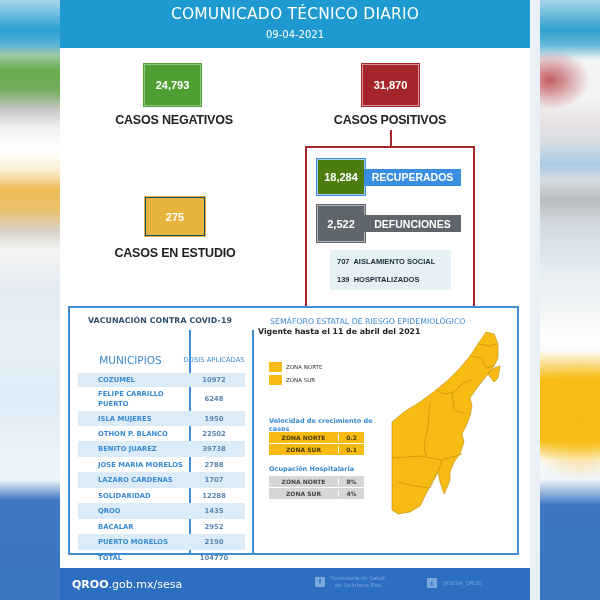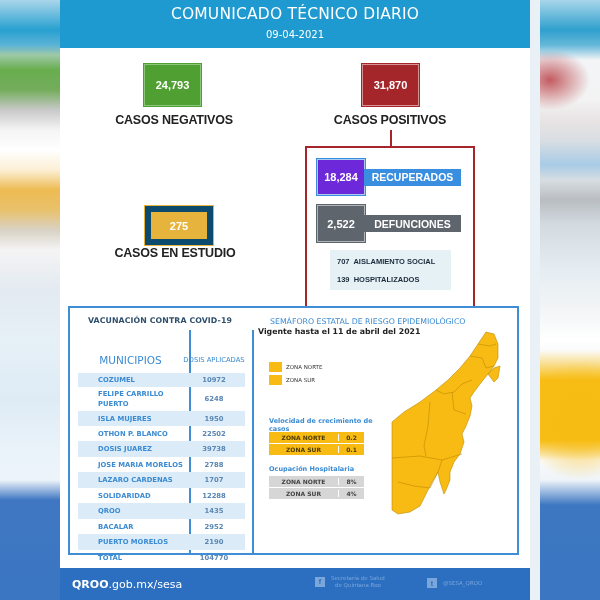--- a/index.html
+++ b/index.html
@@ -46,40 +46,40 @@
       color: #fff; font-family: "Liberation Sans", sans-serif; font-weight: bold; font-size: 11px;
     }
     .stat-label {
       position: absolute; font-family: "Liberation Sans", sans-serif; font-weight: bold;
       font-size: 12.5px; color: #222; letter-spacing: -0.2px; text-align: center;
     }
     .box-neg { left: 84px; top: 64px; width: 57px; height: 42px; background: #4f9f33; border: 1px solid #8cc67b; outline: 1px solid #4f9f33; }
     .lbl-neg { left: 55px; top: 113px; width: 118px; }
     .box-pos { left: 302px; top: 64px; width: 57px; height: 42px; background: #a4262a; border: 1px solid #d99294; outline: 1px solid #a4262a; }
     .lbl-pos { left: 268px; top: 113px; width: 124px; }
-    .box-est { left: 85px; top: 197px; width: 68px; height: 39px; background: #e6b43c; border: 6px solid #0c4a6e; outline: 1px solid #e6b43c; margin-top: 9px; }
+    .box-est { left: 85px; top: 197px; width: 60px; height: 39px; background: #e6b43c; border: 1px solid #0c4a6e; outline: 1px solid #e6b43c; }
     .lbl-est { left: 52px; top: 246px; width: 126px; }
 
     .pos-connector { position: absolute; left: 330px; top: 130px; width: 2px; height: 17px; background: #a4262a; }
     .pos-frame {
       position: absolute; left: 245px; top: 146px; width: 170px; height: 160px;
       border: 2px solid #a4262a; border-bottom: none;
     }
     .sub-stat { position: absolute; display: flex; align-items: center; }
     .sub-num {
       width: 48px; height: 36px; display: flex; align-items: center; justify-content: center;
       color: #fff; font-family: "Liberation Sans", sans-serif; font-weight: bold; font-size: 11px;
     }
     .sub-lbl {
       height: 17px; width: 97px; display: flex; align-items: center; justify-content: center;
       color: #fff; font-family: "Liberation Sans", sans-serif; font-weight: bold; font-size: 10.5px;
       margin-left: -1px;
     }
     .rec { left: 257px; top: 159px; }
-    .rec .sub-num { background: #6d28d9; border: 1px solid #a9cdf1; outline: 1px solid #3a8ee0; }
+    .rec .sub-num { background: #4d7c0f; border: 1px solid #a9cdf1; outline: 1px solid #3a8ee0; }
     .rec .sub-lbl { background: #3a8ee0; }
     .def { left: 257px; top: 205px; }
     .def .sub-num { background: #5f656c; border: 1px solid #b0b4b8; outline: 1px solid #5f656c; width: 48px; height: 37px; }
     .def .sub-lbl { background: #5f656c; }
     .info-box {
       position: absolute; left: 270px; top: 250px; width: 121px; height: 40px;
       background: #e6f1f6; font-family: "Liberation Sans", sans-serif; font-weight: bold;
       font-size: 7.5px; color: #1b2a3a; padding: 7px 0 0 7px;
     }
     .info-box div { height: 18px; }
@@ -197,21 +197,21 @@
     </div>
     <div class="vac-row alt" style="height:15px">
       <div class="c-mun">ISLA MUJERES</div>
       <div class="c-dos">1950</div>
     </div>
     <div class="vac-row" style="height:15px">
       <div class="c-mun">OTHON P. BLANCO</div>
       <div class="c-dos">22502</div>
     </div>
     <div class="vac-row alt" style="height:16px">
-      <div class="c-mun">DOSIS JUAREZ</div>
+      <div class="c-mun">BENITO JUAREZ</div>
       <div class="c-dos">39738</div>
     </div>
     <div class="vac-row" style="height:15px">
       <div class="c-mun">JOSE MARIA MORELOS</div>
       <div class="c-dos">2788</div>
     </div>
     <div class="vac-row alt" style="height:16px">
       <div class="c-mun">LAZARO CARDENAS</div>
       <div class="c-dos">1707</div>
     </div>

